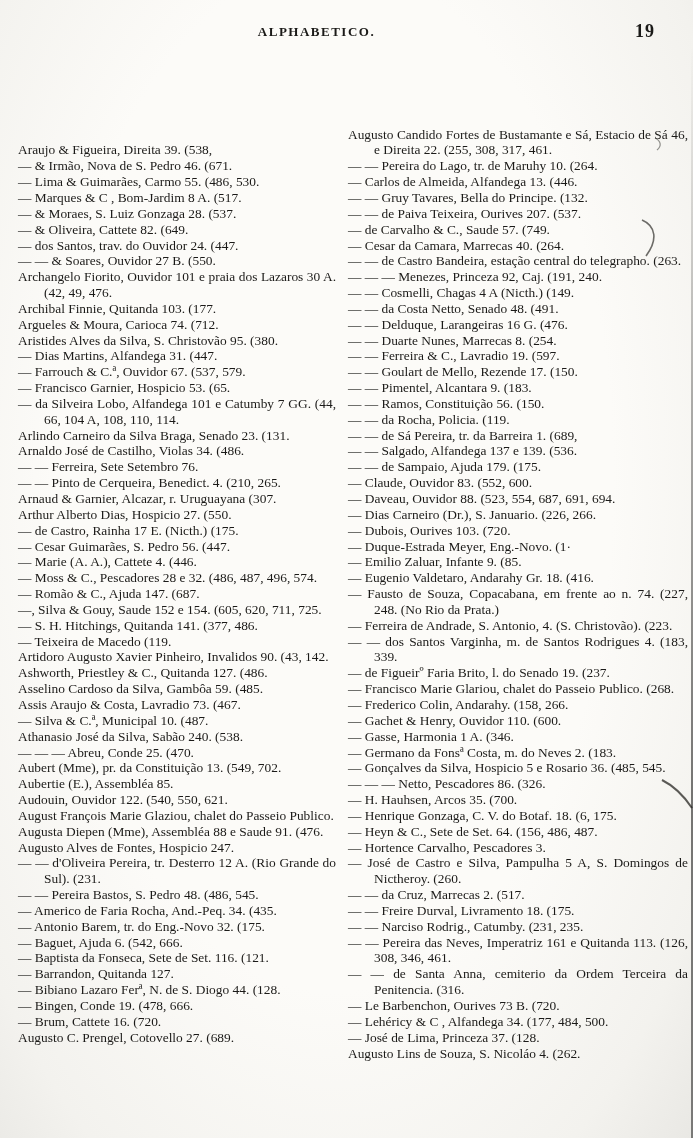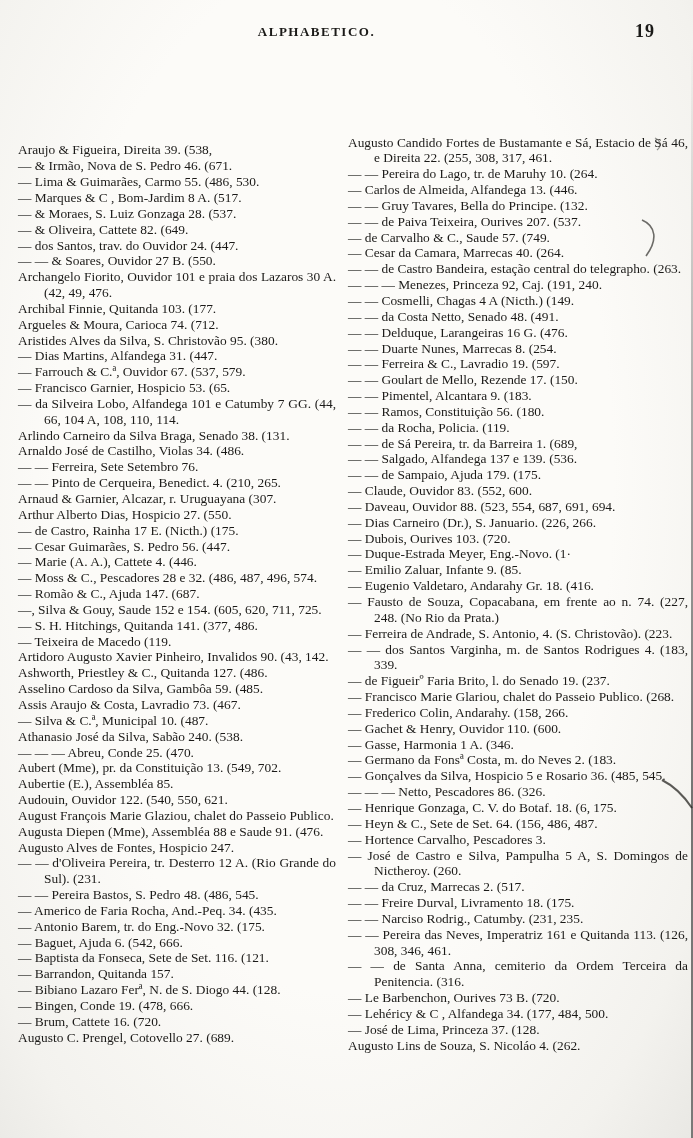--- a/index.html
+++ b/index.html
@@ -73,21 +73,21 @@
         <p class="entry">— dos Santos, trav. do Ouvidor 24. (447.</p>
         <p class="entry">— — &amp; Soares, Ouvidor 27 B. (550.</p>
         <p class="entry">Archangelo Fiorito, Ouvidor 101 e praia dos Lazaros 30 A. (42, 49, 476.</p>
         <p class="entry">Archibal Finnie, Quitanda 103. (177.</p>
         <p class="entry">Argueles &amp; Moura, Carioca 74. (712.</p>
         <p class="entry">Aristides Alves da Silva, S. Christovão 95. (380.</p>
         <p class="entry">— Dias Martins, Alfandega 31. (447.</p>
         <p class="entry">— Farrouch &amp; C.ª, Ouvidor 67. (537, 579.</p>
         <p class="entry">— Francisco Garnier, Hospicio 53. (65.</p>
         <p class="entry">— da Silveira Lobo, Alfandega 101 e Catumby 7 GG. (44, 66, 104 A, 108, 110, 114.</p>
-        <p class="entry">Arlindo Carneiro da Silva Braga, Senado 38. (131.</p>
+        <p class="entry">Arlindo Carneiro da Silva Braga, Senado 23. (131.</p>
         <p class="entry">Arnaldo José de Castilho, Violas 34. (486.</p>
         <p class="entry">— — Ferreira, Sete Setembro 76.</p>
         <p class="entry">— — Pinto de Cerqueira, Benedict. 4. (210, 265.</p>
         <p class="entry">Arnaud &amp; Garnier, Alcazar, r. Uruguayana (307.</p>
         <p class="entry">Arthur Alberto Dias, Hospicio 27. (550.</p>
         <p class="entry">— de Castro, Rainha 17 E. (Nicth.) (175.</p>
         <p class="entry">— Cesar Guimarães, S. Pedro 56. (447.</p>
         <p class="entry">— Marie (A. A.), Cattete 4. (446.</p>
         <p class="entry">— Moss &amp; C., Pescadores 28 e 32. (486, 487, 496, 574.</p>
         <p class="entry">— Romão &amp; C., Ajuda 147. (687.</p>
@@ -106,21 +106,21 @@
         <p class="entry">Audouin, Ouvidor 122. (540, 550, 621.</p>
         <p class="entry">August François Marie Glaziou, chalet do Passeio Publico.</p>
         <p class="entry">Augusta Diepen (Mme), Assembléa 88 e Saude 91. (476.</p>
         <p class="entry">Augusto Alves de Fontes, Hospicio 247.</p>
         <p class="entry">— — d'Oliveira Pereira, tr. Desterro 12 A. (Rio Grande do Sul). (231.</p>
         <p class="entry">— — Pereira Bastos, S. Pedro 48. (486, 545.</p>
         <p class="entry">— Americo de Faria Rocha, And.-Peq. 34. (435.</p>
         <p class="entry">— Antonio Barem, tr. do Eng.-Novo 32. (175.</p>
         <p class="entry">— Baguet, Ajuda 6. (542, 666.</p>
         <p class="entry">— Baptista da Fonseca, Sete de Set. 116. (121.</p>
-        <p class="entry">— Barrandon, Quitanda 157.</p>
+        <p class="entry">— Barrandon, Quitanda 127.</p>
         <p class="entry">— Bibiano Lazaro Ferª, N. de S. Diogo 44. (128.</p>
         <p class="entry">— Bingen, Conde 19. (478, 666.</p>
         <p class="entry">— Brum, Cattete 16. (720.</p>
         <p class="entry">Augusto C. Prengel, Cotovello 27. (689.</p>
       </div>
     <div class="divider"></div>
     <div class="col col-right">
         <p class="entry">Augusto Candido Fortes de Bustamante e Sá, Estacio de Sá 46, e Direita 22. (255, 308, 317, 461.</p>
         <p class="entry">— — Pereira do Lago, tr. de Maruhy 10. (264.</p>
         <p class="entry">— Carlos de Almeida, Alfandega 13. (446.</p>
@@ -130,21 +130,21 @@
         <p class="entry">— Cesar da Camara, Marrecas 40. (264.</p>
         <p class="entry">— — de Castro Bandeira, estação central do telegrapho. (263.</p>
         <p class="entry">— — — Menezes, Princeza 92, Caj. (191, 240.</p>
         <p class="entry">— — Cosmelli, Chagas 4 A (Nicth.) (149.</p>
         <p class="entry">— — da Costa Netto, Senado 48. (491.</p>
         <p class="entry">— — Delduque, Larangeiras 16 G. (476.</p>
         <p class="entry">— — Duarte Nunes, Marrecas 8. (254.</p>
         <p class="entry">— — Ferreira &amp; C., Lavradio 19. (597.</p>
         <p class="entry">— — Goulart de Mello, Rezende 17. (150.</p>
         <p class="entry">— — Pimentel, Alcantara 9. (183.</p>
-        <p class="entry">— — Ramos, Constituição 56. (180.</p>
+        <p class="entry">— — Ramos, Constituição 56. (150.</p>
         <p class="entry">— — da Rocha, Policia. (119.</p>
         <p class="entry">— — de Sá Pereira, tr. da Barreira 1. (689,</p>
         <p class="entry">— — Salgado, Alfandega 137 e 139. (536.</p>
         <p class="entry">— — de Sampaio, Ajuda 179. (175.</p>
         <p class="entry">— Claude, Ouvidor 83. (552, 600.</p>
         <p class="entry">— Daveau, Ouvidor 88. (523, 554, 687, 691, 694.</p>
         <p class="entry">— Dias Carneiro (Dr.), S. Januario. (226, 266.</p>
         <p class="entry">— Dubois, Ourives 103. (720.</p>
         <p class="entry">— Duque-Estrada Meyer, Eng.-Novo. (1·</p>
         <p class="entry">— Emilio Zaluar, Infante 9. (85.</p>
@@ -153,20 +153,21 @@
         <p class="entry">— Ferreira de Andrade, S. Antonio, 4. (S. Christovão). (223.</p>
         <p class="entry">— — dos Santos Varginha, m. de Santos Rodrigues 4. (183, 339.</p>
         <p class="entry">— de Figueirº Faria Brito, l. do Senado 19. (237.</p>
         <p class="entry">— Francisco Marie Glariou, chalet do Passeio Publico. (268.</p>
         <p class="entry">— Frederico Colin, Andarahy. (158, 266.</p>
         <p class="entry">— Gachet &amp; Henry, Ouvidor 110. (600.</p>
         <p class="entry">— Gasse, Harmonia 1 A. (346.</p>
         <p class="entry">— Germano da Fonsª Costa, m. do Neves 2. (183.</p>
         <p class="entry">— Gonçalves da Silva, Hospicio 5 e Rosario 36. (485, 545.</p>
         <p class="entry">— — — Netto, Pescadores 86. (326.</p>
+        <p class="entry">— H. Hauhsen, Arcos 35. (700.</p>
         <p class="entry">— Henrique Gonzaga, C. V. do Botaf. 18. (6, 175.</p>
         <p class="entry">— Heyn &amp; C., Sete de Set. 64. (156, 486, 487.</p>
         <p class="entry">— Hortence Carvalho, Pescadores 3.</p>
         <p class="entry">— José de Castro e Silva, Pampulha 5 A, S. Domingos de Nictheroy. (260.</p>
         <p class="entry">— — da Cruz, Marrecas 2. (517.</p>
         <p class="entry">— — Freire Durval, Livramento 18. (175.</p>
         <p class="entry">— — Narciso Rodrig., Catumby. (231, 235.</p>
         <p class="entry">— — Pereira das Neves, Imperatriz 161 e Quitanda 113. (126, 308, 346, 461.</p>
         <p class="entry">— — de Santa Anna, cemiterio da Ordem Terceira da Penitencia. (316.</p>
         <p class="entry">— Le Barbenchon, Ourives 73 B. (720.</p>

